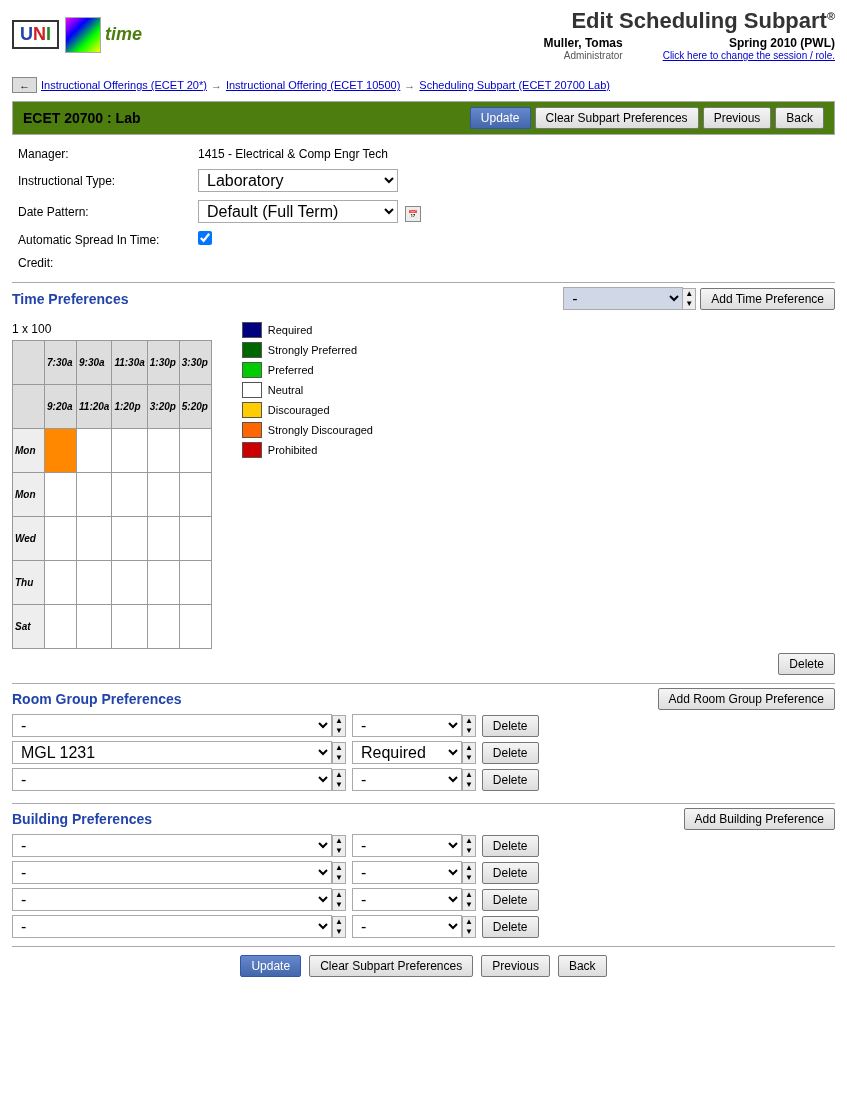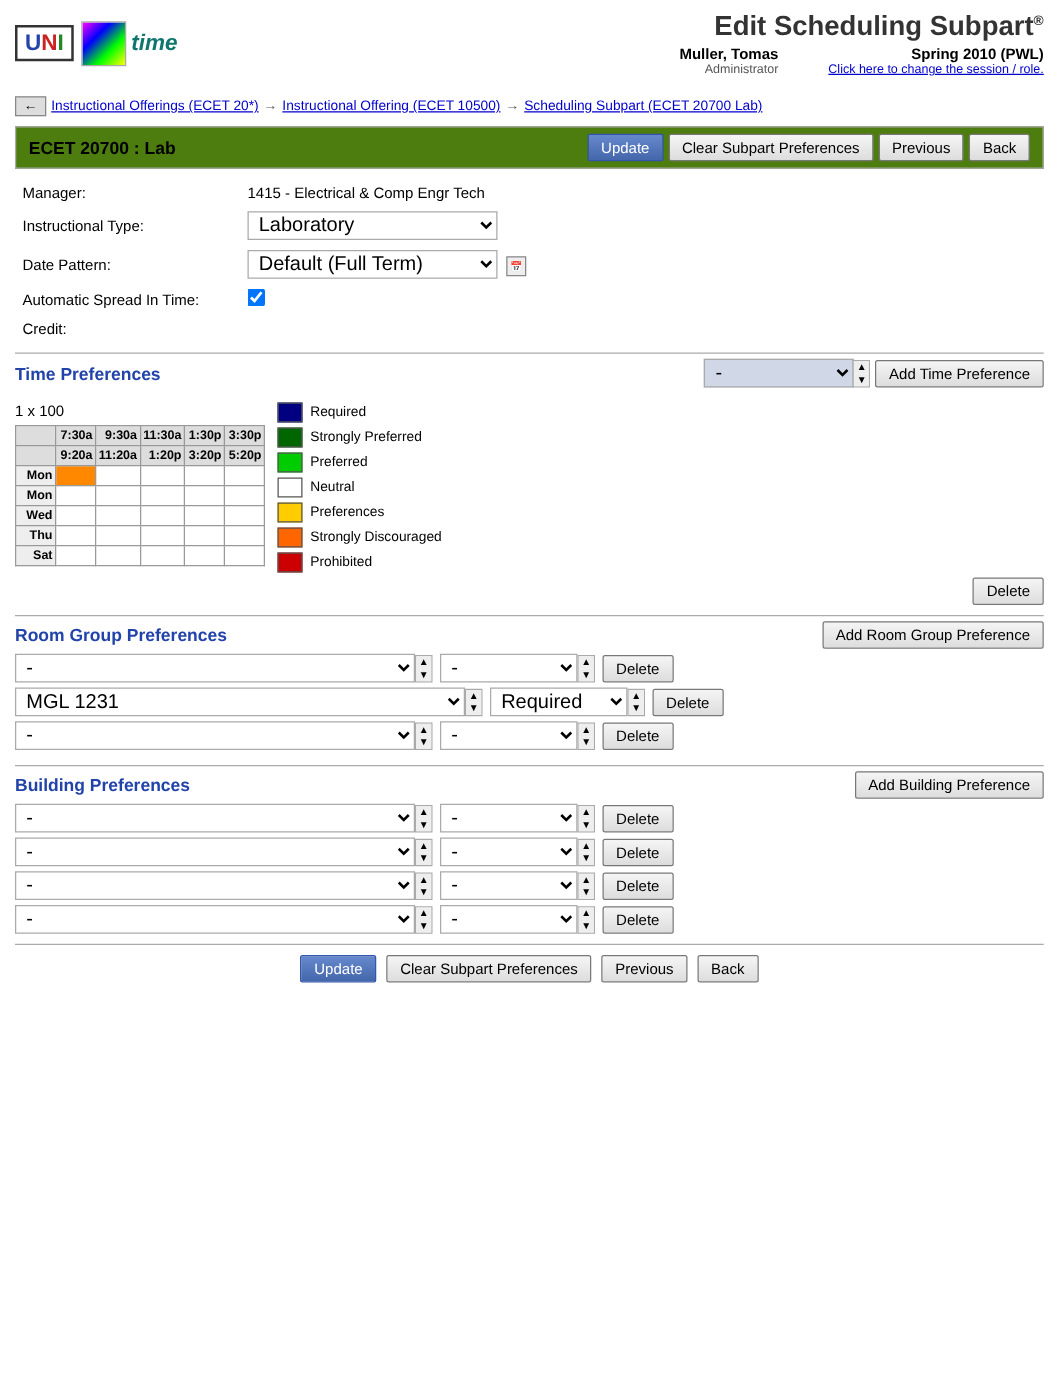--- a/index.html
+++ b/index.html
@@ -37,25 +37,25 @@
     .form-table { width: 100%; border-collapse: collapse; margin-bottom: 8px; }
     .form-table td { padding: 4px 6px; vertical-align: middle; }
     .form-table td:first-child { width: 180px; font-weight: normal; }
     .field-label { font-weight: bold; }
 
     select, input[type="text"] { border: 1px solid #aaa; padding: 1px 4px; font-size: 16px; background: #fff; }
     input[type="checkbox"] { width: 14px; height: 14px; }
 
     
     .time-grid-section { margin: 8px 0; }
-    .time-grid-wrapper { display: flex; }
+    .time-grid-wrapper { display: flex; gap: 20px; }
     .grid-left { }
     .grid-size { font-size: 12px; margin-bottom: 4px; }
     .time-table { border-collapse: collapse; }
-    .time-table th, .time-table td { border: 1px solid #999; font-size: 10px; padding: 2px 2px; text-align: right; min-width: 32px; }
+    .time-table th, .time-table td { border: 1px solid #999; font-size: 10px; padding: 16px 2px; text-align: left; min-width: 32px; font-style: italic; }
     .time-table th { background: #ddd; }
     .time-table td.day-label { background: #eee; font-weight: bold; }
     .cell-orange { background: #ff8800; }
     .cell-white { background: #fff; }
 
     
     .legend { display: flex; flex-direction: column; gap: 4px; margin-left: 10px; }
     .legend-item { display: flex; align-items: center; gap: 6px; font-size: 11px; }
     .legend-color { width: 20px; height: 16px; border: 1px solid #555; }
     .color-required { background: #000080; }
@@ -89,21 +89,21 @@
 
 <div class="header">
   <div class="header-top">
     <div class="logo">
       <div style="display:flex;align-items:center;border:2px solid #333;padding:2px 6px;margin-right:6px;background:#fff;">
         <span style="font-size:18px;font-weight:bold;color:#2244aa;">U</span>
         <span style="font-size:18px;font-weight:bold;color:#cc2222;">N</span>
         <span style="font-size:18px;font-weight:bold;color:#228822;">I</span>
       </div>
       <div style="width:36px;height:36px;margin-right:4px;background:linear-gradient(135deg,#f0f 0%,#00f 33%,#0f0 66%,#ff0 100%);border:1px solid #aaa;"></div>
-      <span style="font-style:italic;font-size:18px;font-weight:bold;color:#0f766e;">time</span>
+      <span style="font-style:italic;font-size:18px;font-weight:bold;color:#4d7c0f;">time</span>
     </div>
     <div class="header-right">
       <div class="page-title">
         <span>Edit Scheduling Subpart</span><sup>®</sup>
       </div>
       <div style="display:flex;gap:40px;justify-content:flex-end;margin-top:2px;">
         <div>
           <div style="font-weight:bold;font-size:12px;">Muller, Tomas</div>
           <div style="font-size:10px;color:#555;">Administrator</div>
         </div>
@@ -289,21 +289,21 @@
         <div class="legend-item">
           <div class="legend-color color-preferred"></div>
           <span>Preferred</span>
         </div>
         <div class="legend-item">
           <div class="legend-color color-neutral"></div>
           <span>Neutral</span>
         </div>
         <div class="legend-item">
           <div class="legend-color color-discouraged"></div>
-          <span>Preferences</span>
+          <span>Discouraged</span>
         </div>
         <div class="legend-item">
           <div class="legend-color color-strongly-discouraged"></div>
           <span>Strongly Discouraged</span>
         </div>
         <div class="legend-item">
           <div class="legend-color color-prohibited"></div>
           <span>Prohibited</span>
         </div>
       </div>
@@ -334,21 +334,21 @@
       <div style="display:flex;flex-direction:column;border:1px solid #aaa;">
         <button class="spinner-up">▲</button>
         <button class="spinner-down">▼</button>
       </div>
     </div>
     <button class="btn">Delete</button>
   </div>
 
   <div class="pref-row">
     <div class="select-with-spinner">
-      <select style="width:360px;">
+      <select style="width:320px;">
         <option>MGL 1231</option>
       </select>
       <div style="display:flex;flex-direction:column;border:1px solid #aaa;">
         <button class="spinner-up">▲</button>
         <button class="spinner-down">▼</button>
       </div>
     </div>
     <div class="select-with-spinner">
       <select style="width:110px;">
         <option>Required</option>

